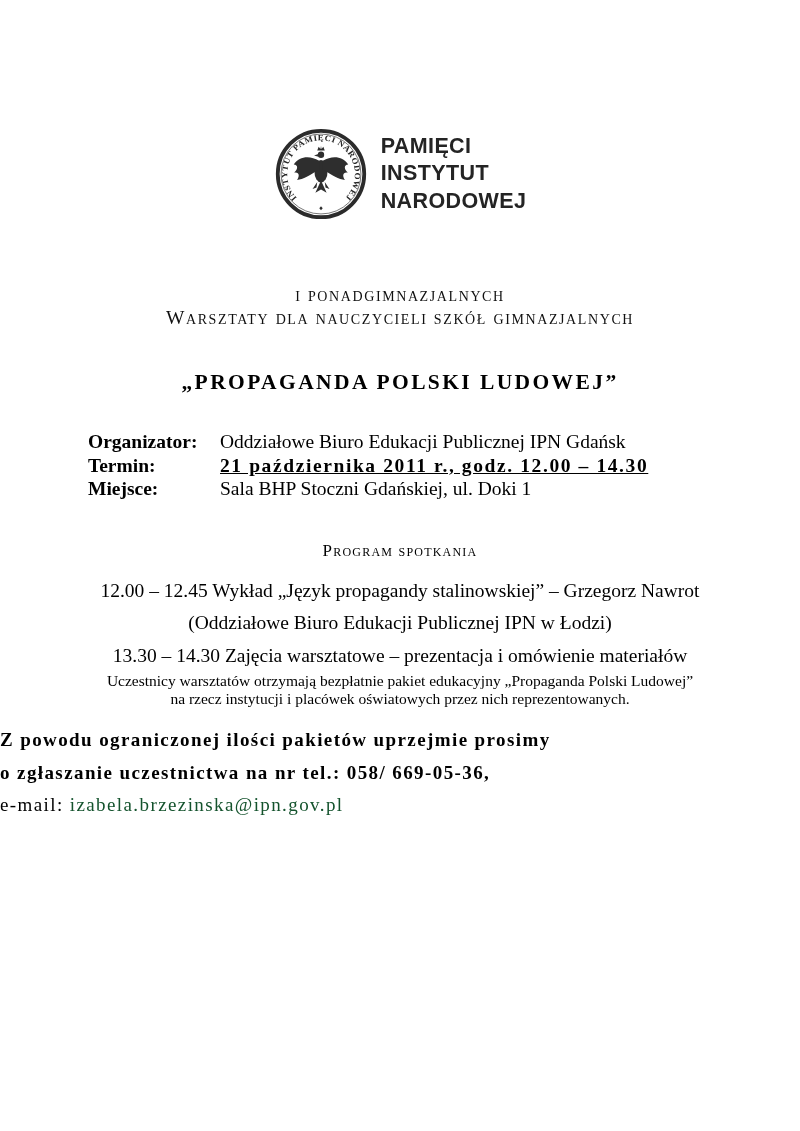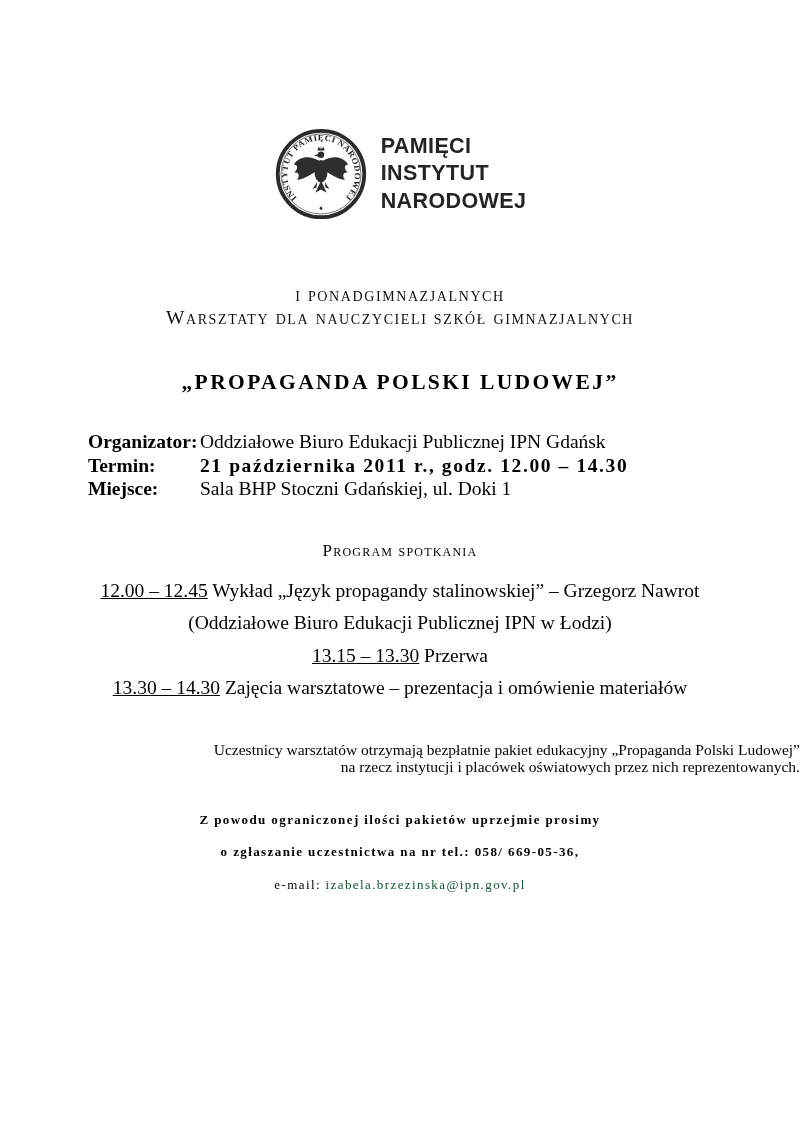--- a/index.html
+++ b/index.html
@@ -43,38 +43,38 @@
     font-size:19.5px;line-height:23px;letter-spacing:1.6px;color:#101010;
   }
   .doc-title{
     margin-top:40px;text-align:center;
     font-weight:700;font-size:21.5px;line-height:27px;letter-spacing:2.4px;
   }
 
   
   .details{margin:34px 0 0 88px;font-size:19.5px;line-height:23.5px;}
   .dlabel{display:inline-block;width:112px;font-weight:700;}
-  .dvalue{font-weight:400;}
-  .dvalue.bold-spaced{font-weight:700;letter-spacing:1.6px;}
+  .dvalue{font-weight:400;margin-left:20px;}
+  .dvalue.bold-spaced{font-weight:700;letter-spacing:1.6px;text-decoration:underline;}
 
   
   .program-heading{
     margin-top:40px;text-align:center;
     font-variant:small-caps;font-size:17px;line-height:20px;letter-spacing:1.2px;
   }
   .program{margin-top:14px;text-align:center;font-size:19.5px;line-height:32.5px;}
-  .time-underline{text-decoration:underline;}
+  .time-underline{}
 
   
-  .note{margin-top:36px;text-align:right;font-size:15.5px;line-height:17.5px;}
+  .note{text-align:center;font-size:15.5px;line-height:17.5px;}
 
   
   .contact{
-    margin-top:28px;text-align:center;
-    font-weight:700;font-size:13px;line-height:32.5px;letter-spacing:1.4px;
+    margin-top:17px;
+    font-weight:700;font-size:19px;line-height:32.5px;letter-spacing:1.4px;
   }
   .contact .email-row{font-weight:400;}
   .email-link{color:#14532d;cursor:pointer;}
 </style>
 </head>
 <body>
 
 <div class="page">
 
   <div class="logo-row">
@@ -120,21 +120,20 @@
     </div>
     <div>
       <span class="dlabel">Miejsce:</span><span class="dvalue">Sala BHP Stoczni Gdańskiej, ul. Doki 1</span>
     </div>
   </div>
 
   <div class="program-heading">Program spotkania</div>
   <div class="program">
     <div><span class="time-underline">12.00 – 12.45</span><span> Wykład „Język propagandy stalinowskiej” – Grzegorz Nawrot</span></div>
     <div><span class="time-underline"></span><span>(Oddziałowe Biuro Edukacji Publicznej IPN w Łodzi)</span></div>
-    <div><span class="time-underline">13.15 – 13.30</span><span> Przerwa</span></div>
     <div><span class="time-underline">13.30 – 14.30</span><span> Zajęcia warsztatowe – prezentacja i omówienie materiałów</span></div>
   </div>
 
   <div class="note">
     <div>Uczestnicy warsztatów otrzymają bezpłatnie pakiet edukacyjny „Propaganda Polski Ludowej”</div>
     <div>na rzecz instytucji i placówek oświatowych przez nich reprezentowanych.</div>
   </div>
 
   <div class="contact">
     <div>Z powodu ograniczonej ilości pakietów uprzejmie prosimy</div>

